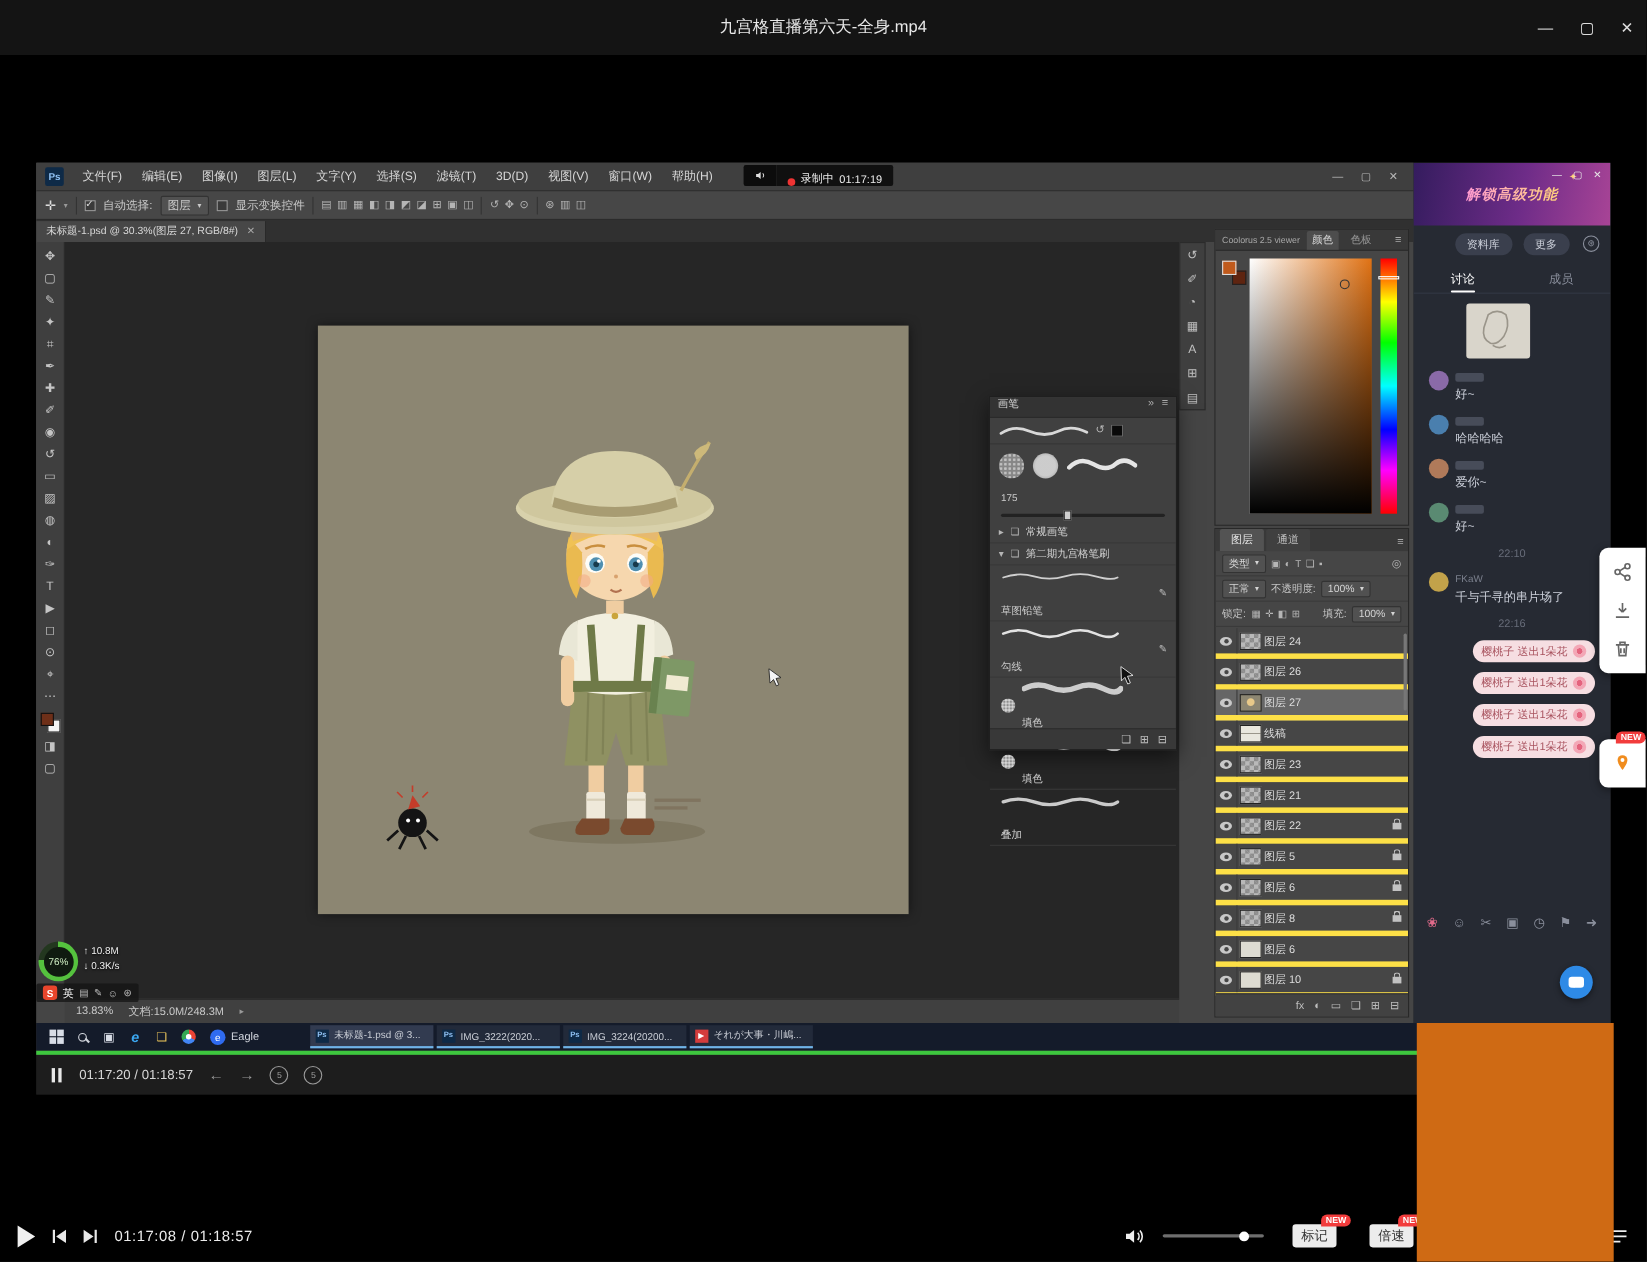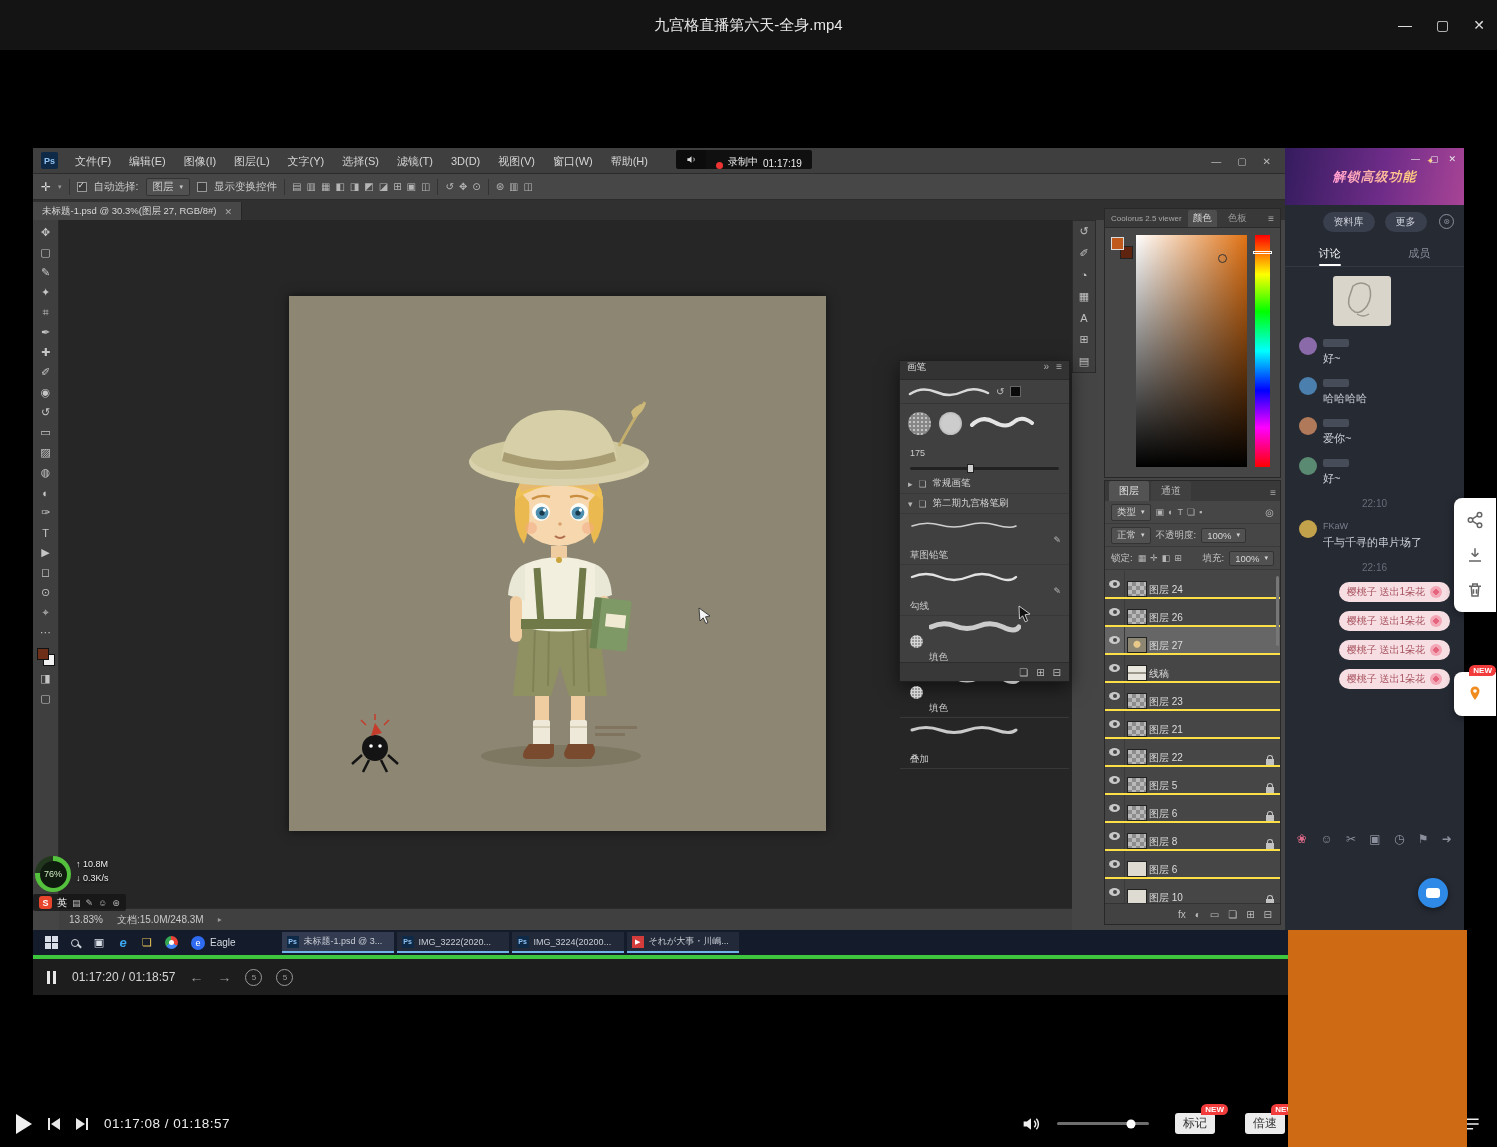--- a/index.html
+++ b/index.html
@@ -69,21 +69,21 @@
 
 .lpanel{position:absolute;left:1071px;top:332px;width:177px;height:445px;background:#464646;border:1px solid #282828}
 .lp-tabs{height:20px;background:#393939;display:flex;align-items:flex-end;padding:0 4px;gap:2px}
 .lp-tab{font-size:10px;color:#bbb;padding:3px 10px;background:#404040;border-radius:2px 2px 0 0}
 .lp-tab.on{background:#535353;color:#e8e8e8}
 .lp-menu{margin-left:auto;color:#aaa;font-size:10px;padding-bottom:3px}
 .lp-filter,.lp-blend,.lp-lock{height:23px;display:flex;align-items:center;gap:5px;padding:0 6px;border-bottom:1px solid #3a3a3a;color:#c5c5c5;font-size:9.5px}
 .selbox{border:1px solid #333;background:#515151;border-radius:2px;padding:1px 5px;display:flex;gap:5px;align-items:center;font-size:9.5px;color:#d5d5d5}
 .mini-glyphs{display:flex;gap:4px;color:#b5b5b5;font-size:9px}
 .lp-rows{position:absolute;left:0;top:90px;right:0;height:334px;overflow:hidden}
-.lrow{height:28px;display:flex;align-items:flex-end;gap:2px;padding:0 6px 0 0;border-bottom:2px solid #fde047}
+.lrow{height:28px;display:flex;align-items:center;gap:2px;padding:0 6px 0 0;border-bottom:5px solid #fde047}
 .lrow.sel{background:#666}
 .eyebox{width:20px;height:100%;border-right:1px solid #3a3a3a;display:flex;align-items:center;justify-content:center}
 .eye{width:11px;height:8px;background:#c8c8c8;border-radius:50%;position:relative}
 .eye:after{content:"";position:absolute;left:3.5px;top:2px;width:4px;height:4px;background:#464646;border-radius:50%}
 .thumb{width:20px;height:16px;border:1px solid #222;background:#b9b9b9;background-image:linear-gradient(45deg,#8c8c8c 25%,transparent 25%,transparent 75%,#8c8c8c 75%),linear-gradient(45deg,#8c8c8c 25%,transparent 25%,transparent 75%,#8c8c8c 75%);background-size:8px 8px;background-position:0 0,4px 4px}
 .thumb.art{background:#8c8672;background-image:radial-gradient(circle at 50% 45%,#e8c989 0 3px,transparent 4px)}
 .thumb.white{background:#e9e7de;background-image:linear-gradient(to bottom,transparent 45%,#9a968a 45%,#9a968a 55%,transparent 55%)}
 .thumb.light{background:#dedcd2;background-image:none}
 .lname{font-size:10px;color:#ddd;white-space:nowrap}
 .lname.u{}

